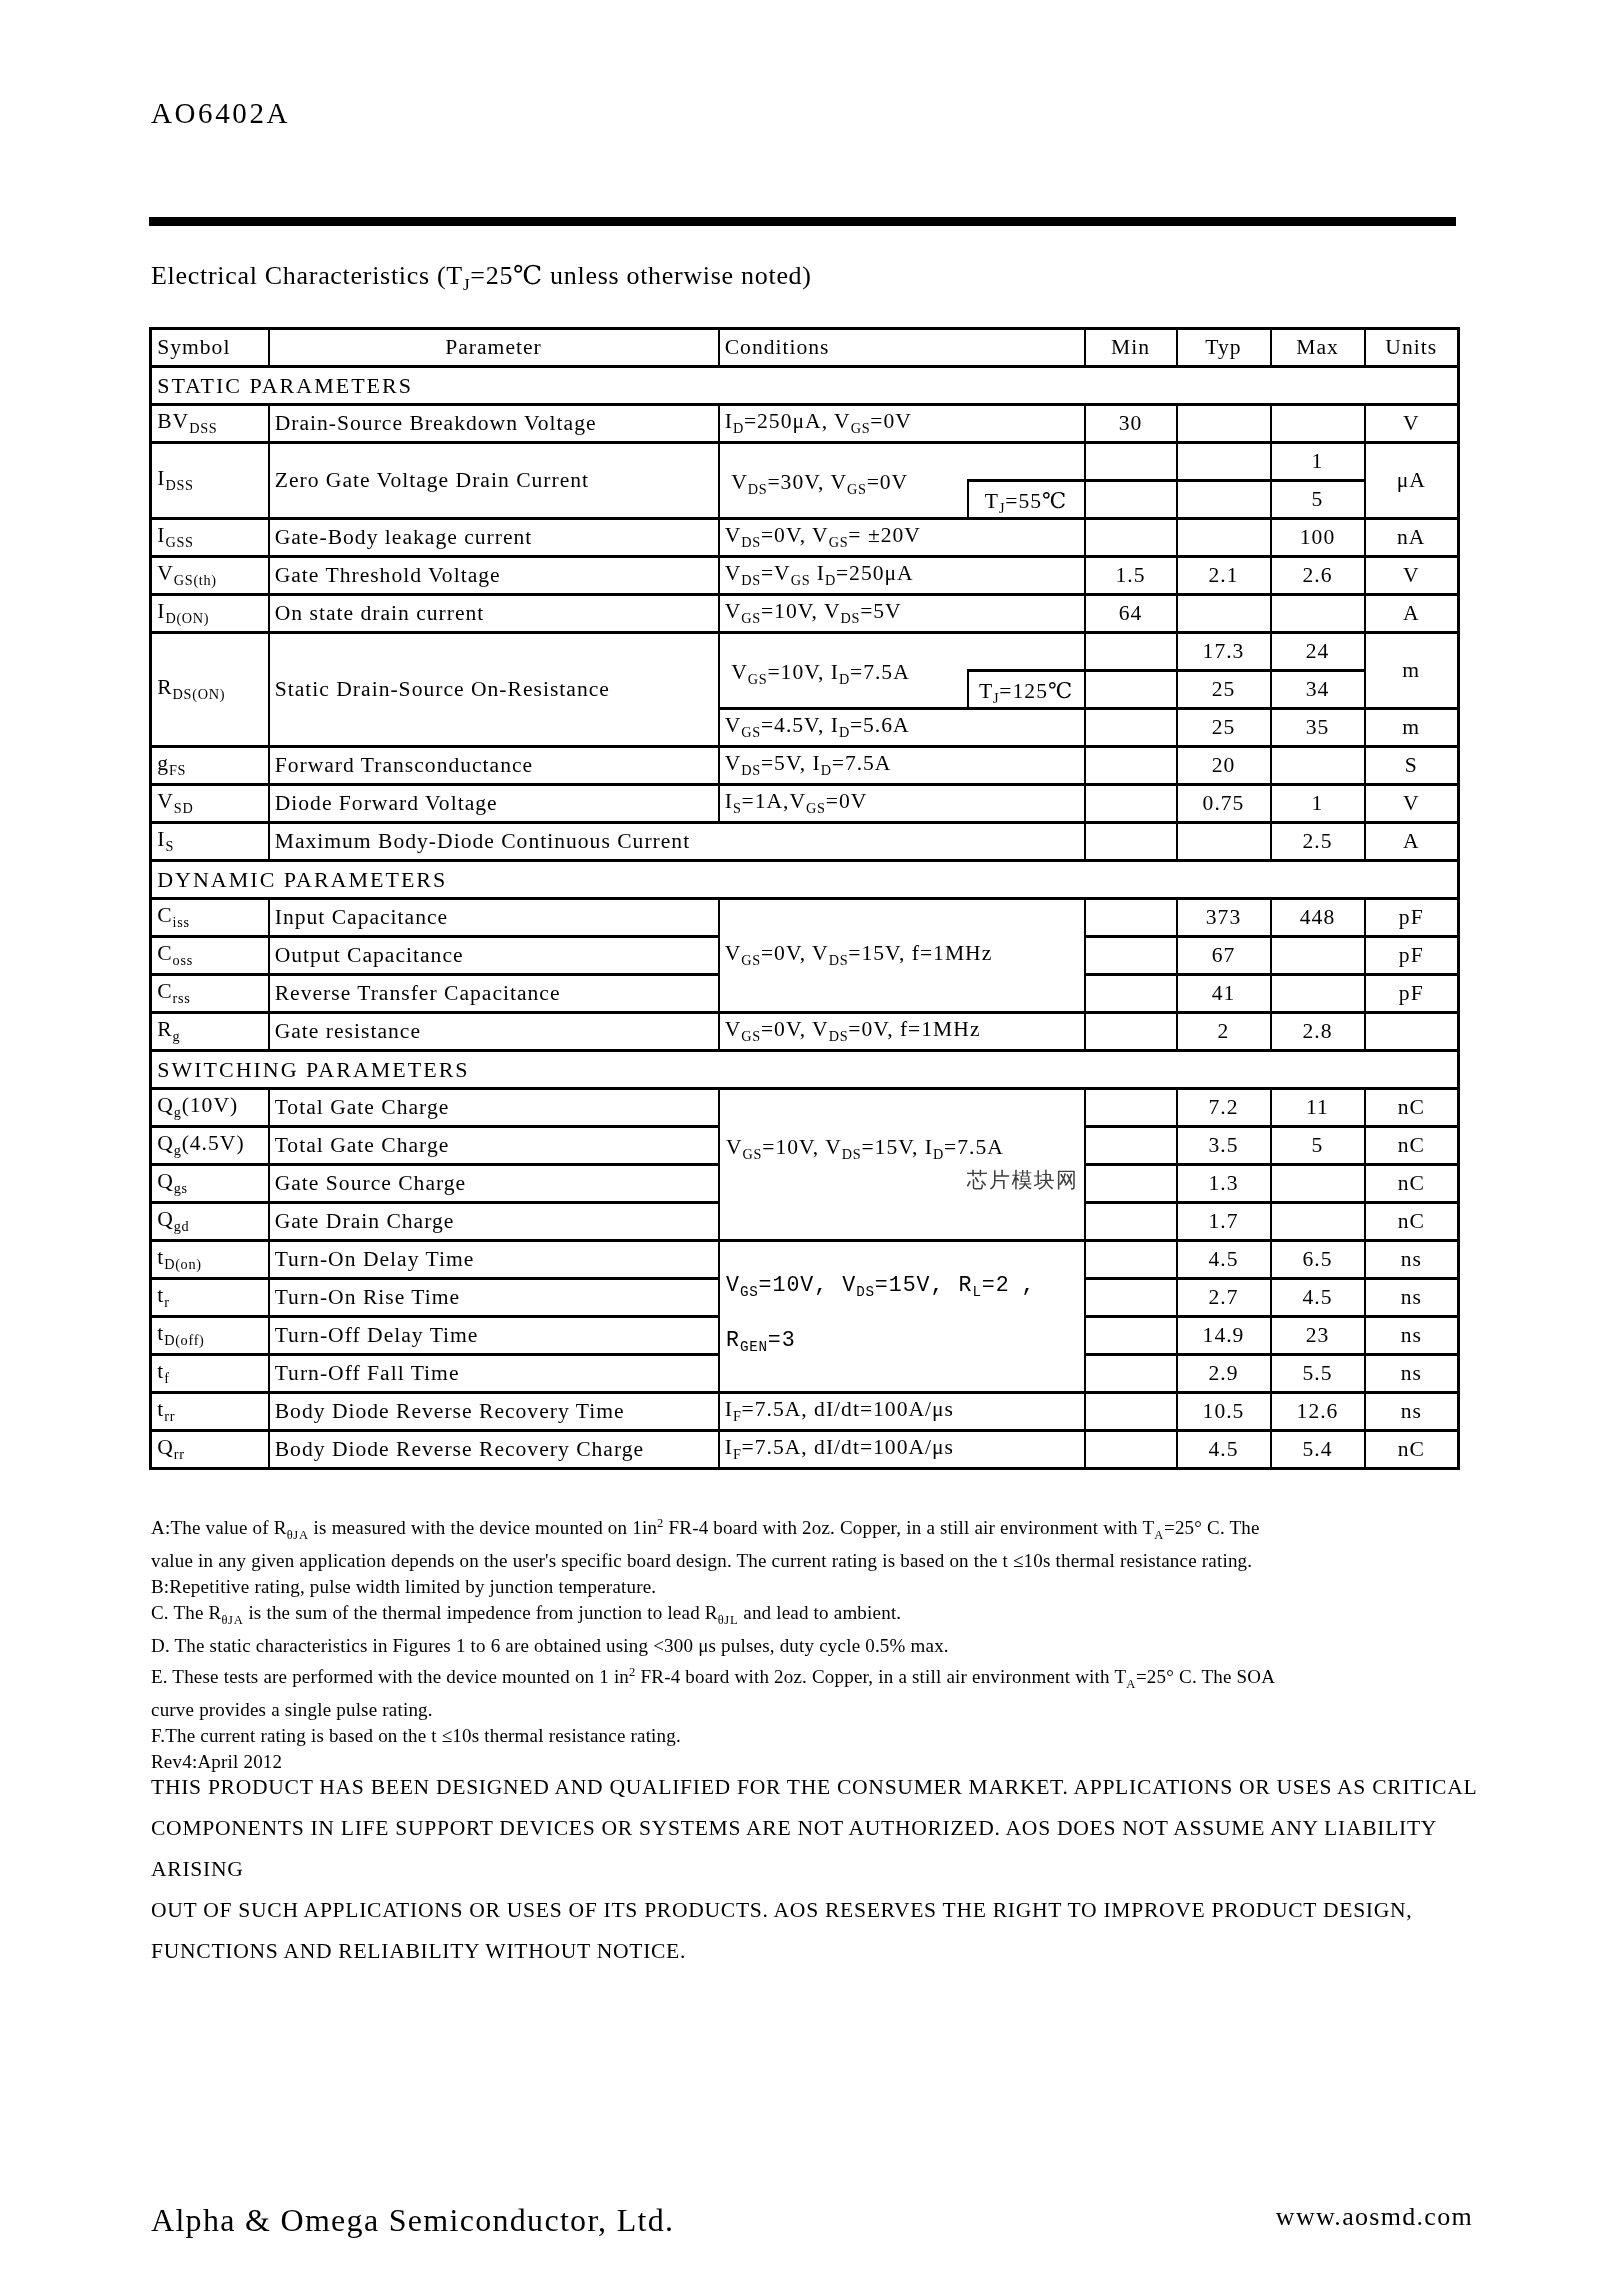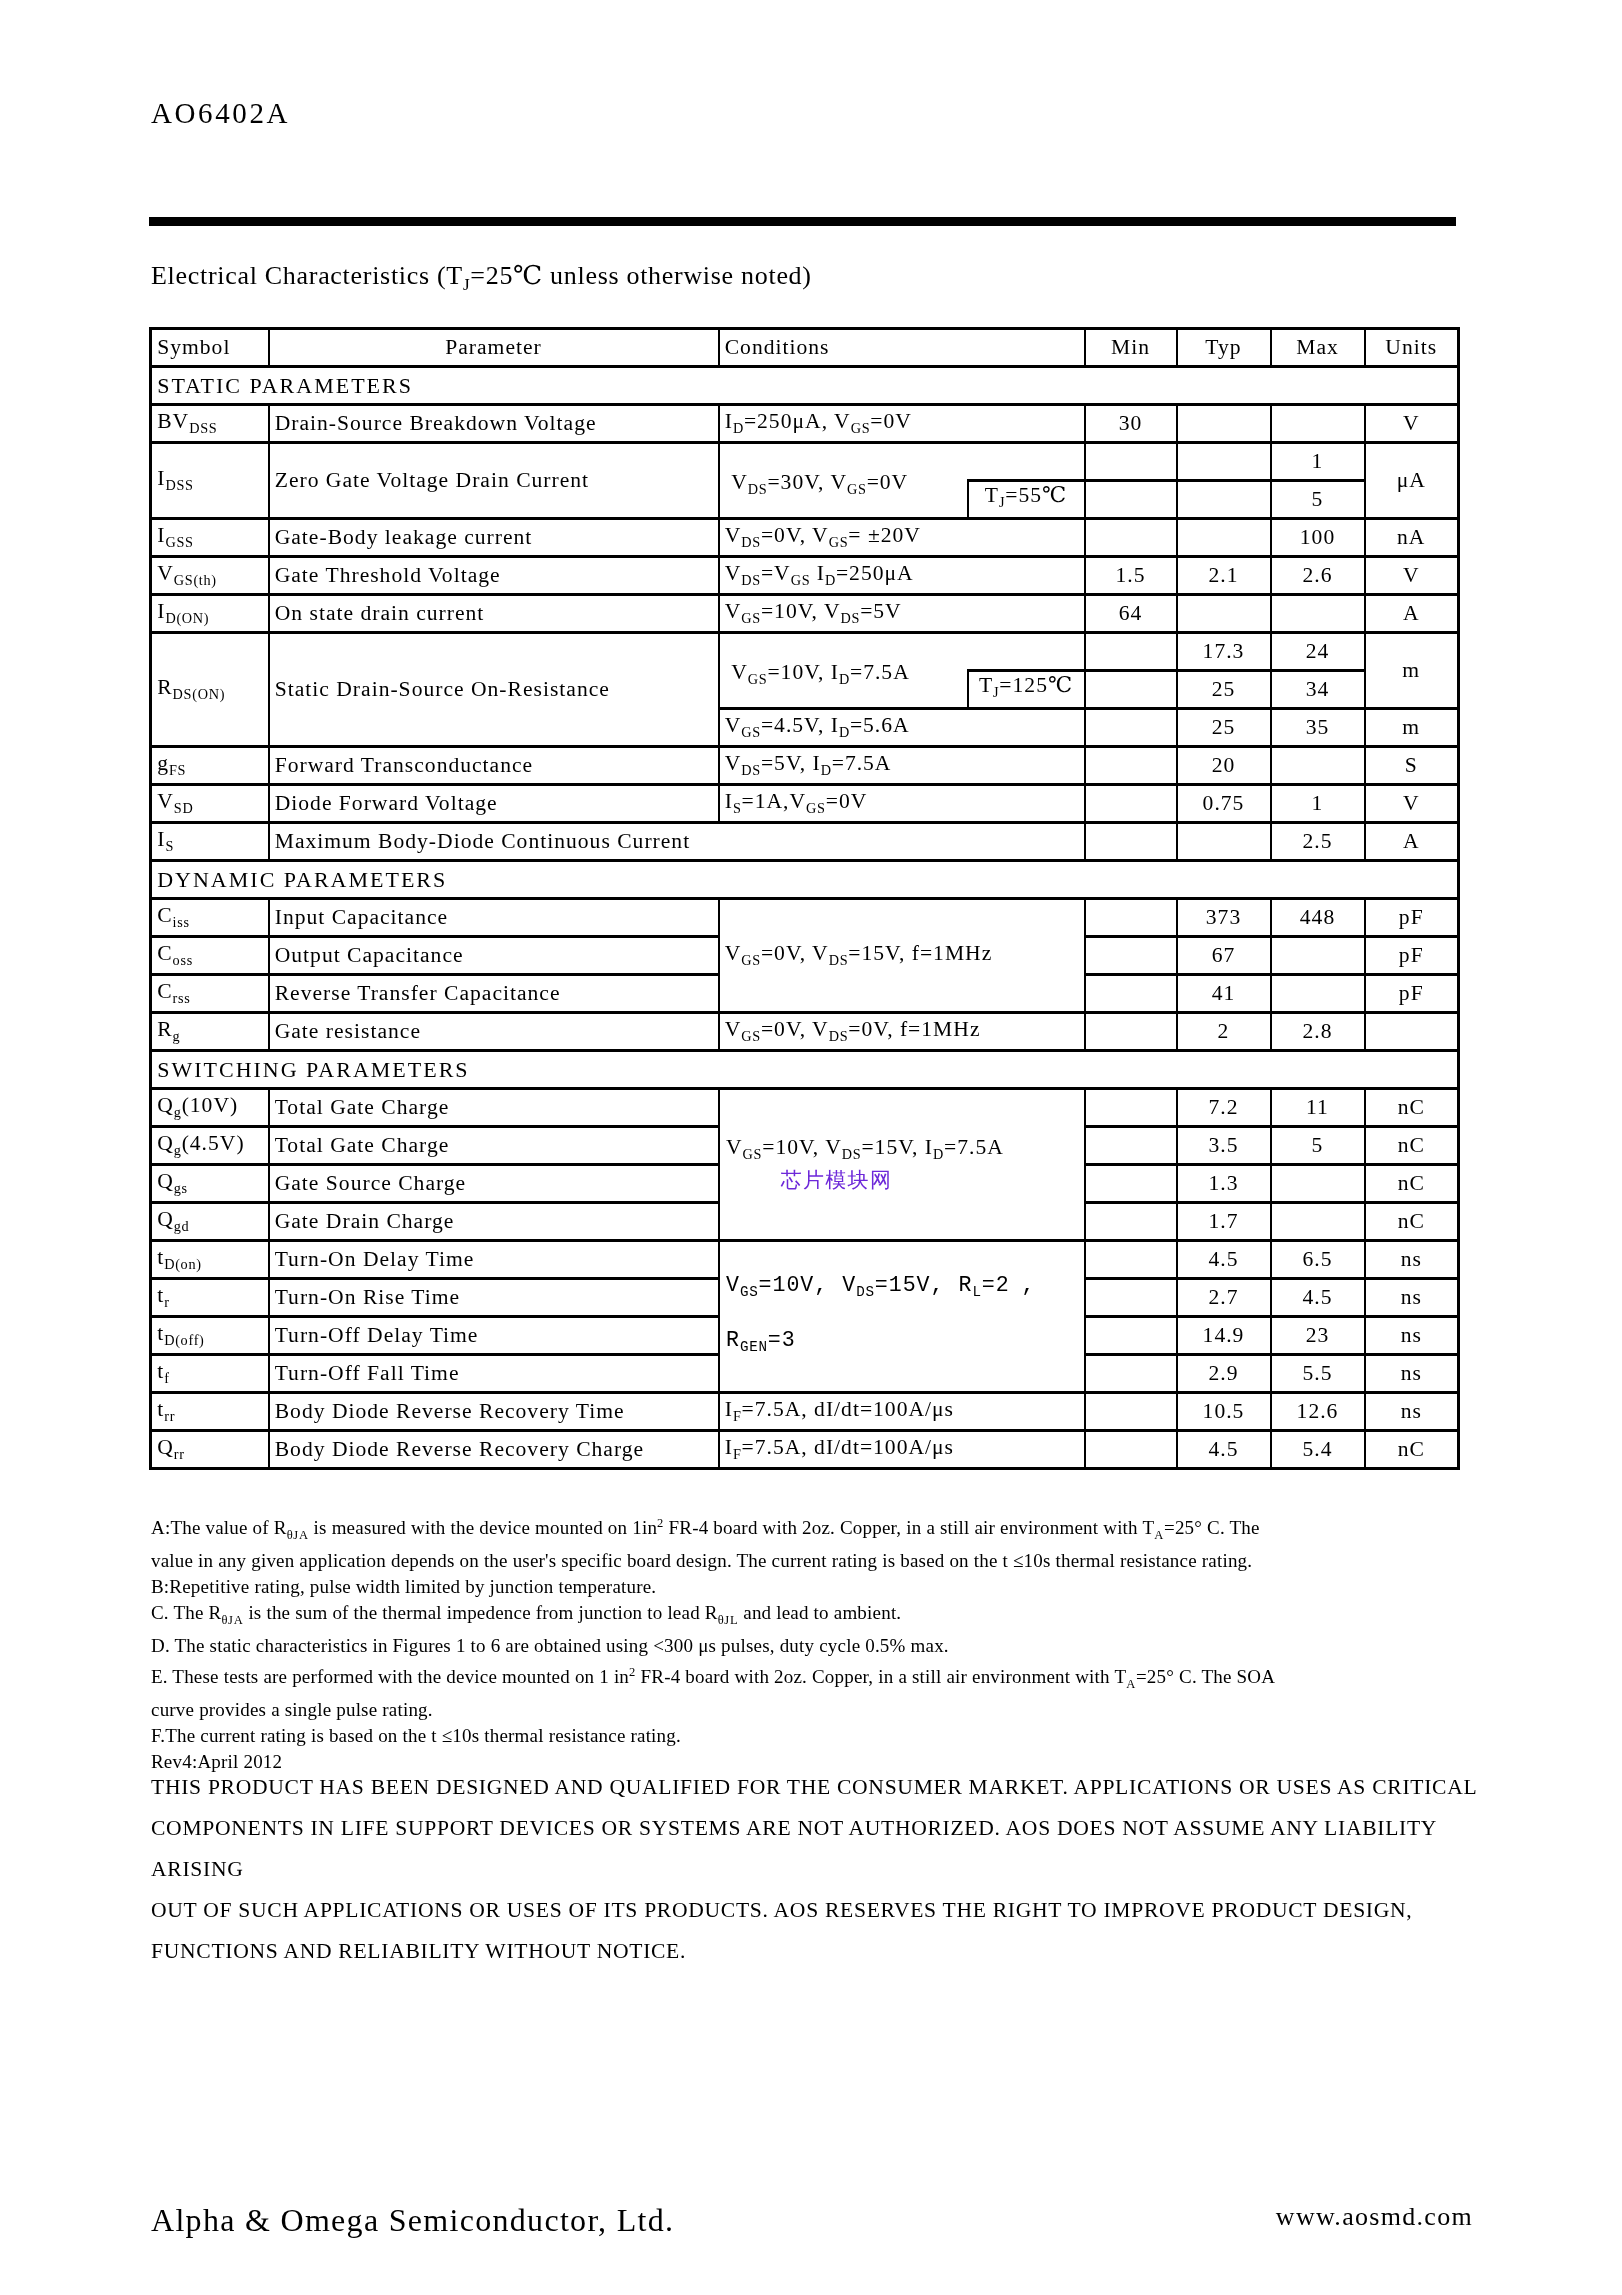--- a/index.html
+++ b/index.html
@@ -30,21 +30,21 @@
   }
   td.c{text-align:center;padding:0 1.3px;}
   td.sect{letter-spacing:2px;font-size:22px;}
   td.hdr{text-align:center;}
   td.hdr.l{text-align:left;}
   td.condrel{position:relative;padding:0;vertical-align:top;}
   .condtext{padding:6.5px 6.5px 0 6.5px;}
   .subbox{
     position:absolute;right:0;bottom:0;width:115px;height:35px;
     border-top:3.3px solid #000;border-left:2px solid #000;
-    display:flex;align-items:flex-start;justify-content:center;
+    display:flex;align-items:flex-end;justify-content:center;
   }
   td.condmid{vertical-align:middle;}
   .wmark{
     font-family:"DejaVu Sans","Liberation Sans",sans-serif;
     font-size:21px;letter-spacing:1.3px;margin:2.6px 0 0 56px;
   }
   .timing-line{padding-left:6.5px;line-height:47px;}
 
   .footnotes{left:151px;top:1510px;width:1315px;font-size:19px;line-height:26px;letter-spacing:0.2px;}
   .disclaimer{left:151px;top:1767px;width:1328px;font-size:21.6px;line-height:41px;letter-spacing:0.7px;}
@@ -242,21 +242,21 @@
 
   <tr>
         <td class="sect" colspan="7">SWITCHING PARAMETERS</td>
       </tr>
 
   <tr>
     <td>Q<sub>g</sub>(10V)</td>
     <td>Total Gate Charge</td>
     <td rowspan="4" class="condmid">
       <div style="padding-left:1.3px;">V<sub>GS</sub>=10V, V<sub>DS</sub>=15V, I<sub>D</sub>=7.5A</div>
-      <div class="wmark" style="color: #6d28d9;">芯片模块网</div>
+      <div class="wmark" style="color: #404040; text-align: right;">芯片模块网</div>
     </td>
     <td class="c"></td>
     <td class="c">7.2</td>
     <td class="c">11</td>
     <td class="c">nC</td>
   </tr>
   <tr>
     <td>Q<sub>g</sub>(4.5V)</td>
     <td>Total Gate Charge</td>
     <td class="c"></td>

